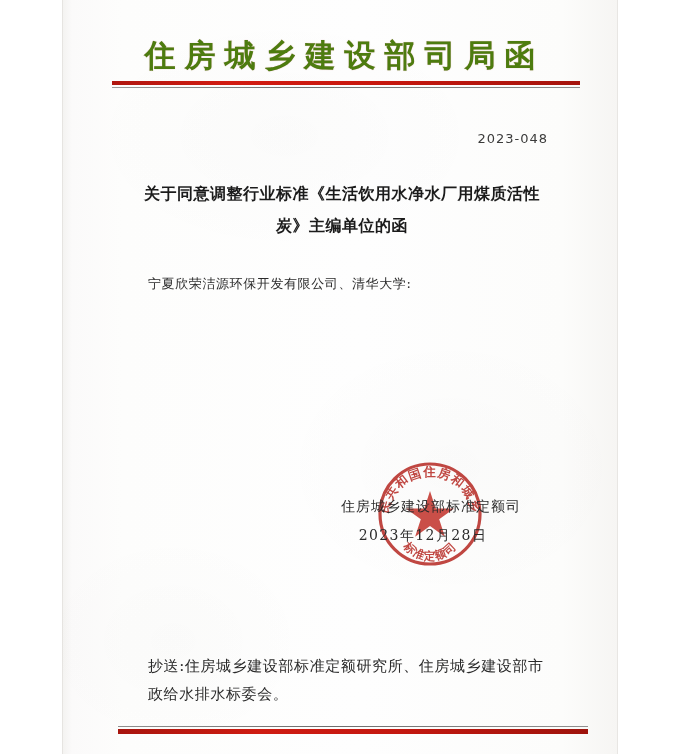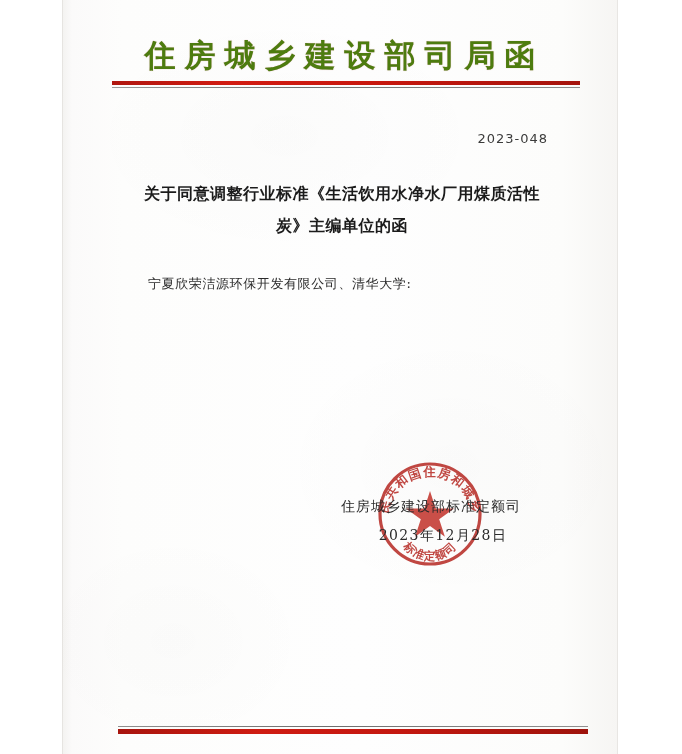--- a/index.html
+++ b/index.html
@@ -184,21 +184,21 @@
     top: 498px;
     width: 262px;
     text-align: center;
     font-family: "DejaVu Serif", "Liberation Serif", serif;
     font-size: 14px;
     letter-spacing: 1px;
     color: #2b2b2b;
   }
   .sign-date {
     position: absolute;
-    left: 312px;
+    left: 292px;
     top: 527px;
     width: 262px;
     text-align: center;
     font-family: "DejaVu Serif", "Liberation Serif", serif;
     font-size: 14px;
     letter-spacing: 1.4px;
     color: #2b2b2b;
   }
 
   
@@ -266,19 +266,22 @@
       <polygon points="59,36 64.7,53.5 83.1,53.5 68.2,64.3 73.9,81.8 59,71 44.1,81.8 49.8,64.3 34.9,53.5 53.3,53.5" fill="#c02a22"></polygon>
       <text font-family="'DejaVu Serif','Liberation Serif',serif" font-size="11.5" font-weight="bold" fill="#b3201a" letter-spacing="0.8">
         <textPath href="#arcPathBottom" startOffset="50%" text-anchor="middle" id="sealBottomText">标准定额司</textPath>
       </text>
     </svg>
   </div>
 
   <div class="signature">住房城乡建设部标准定额司</div>
   <div class="sign-date">2023年12月28日</div>
 
+  <div class="footer-note">
+    <p>抄送:住房城乡建设部标准定额研究所、住房城乡建设部市政给水排水标委会。</p>
+  </div>
 
   <div class="rule-bottom">
     <div class="hair"></div>
     <div class="bar"></div>
   </div>
 
 </div>
 
 </body></html>

